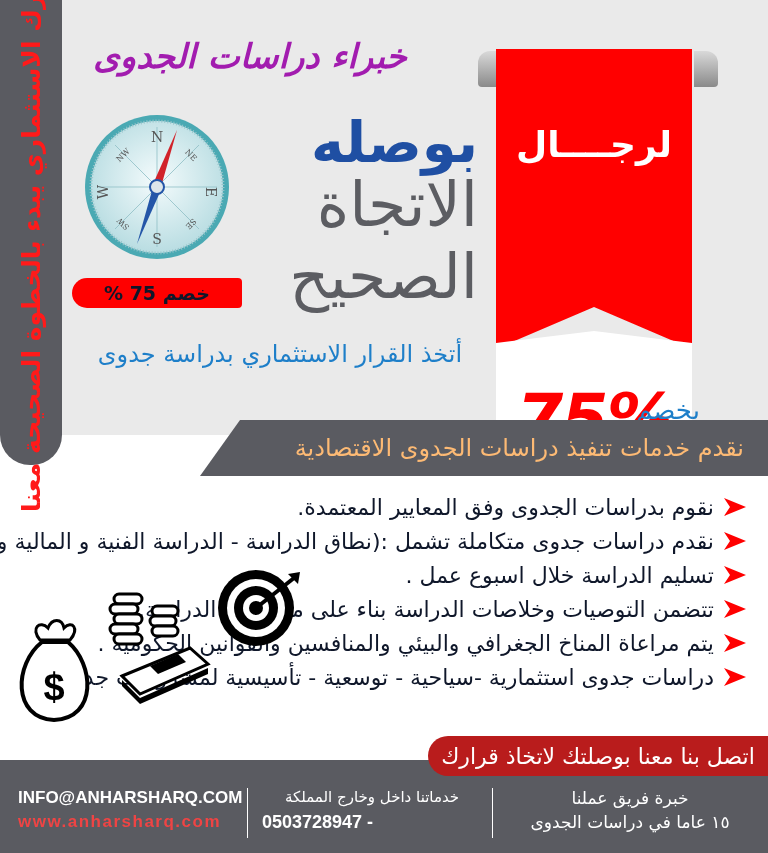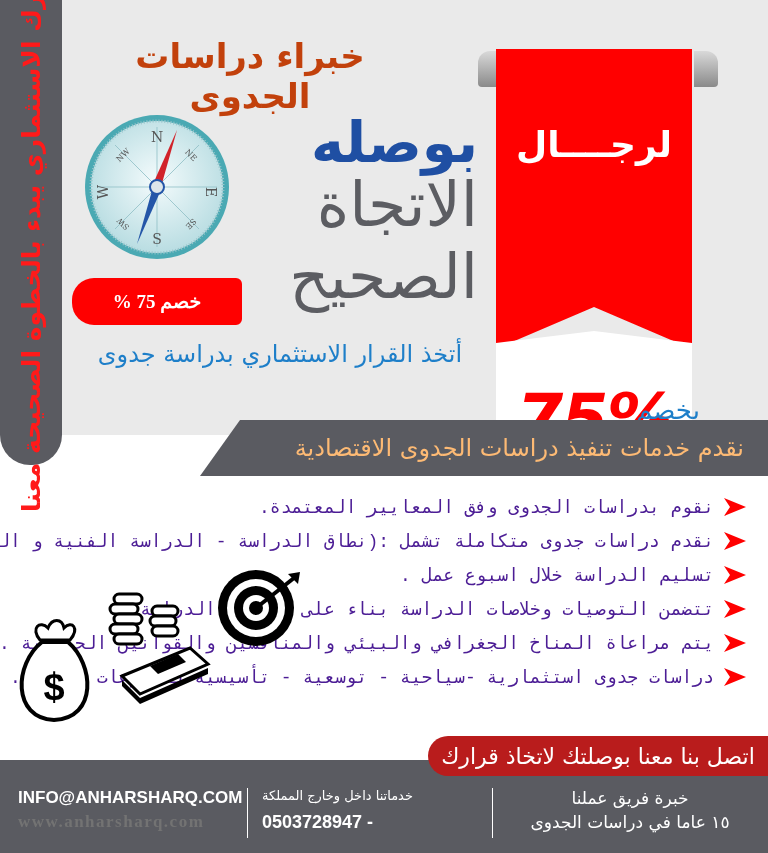--- a/index.html
+++ b/index.html
@@ -14,34 +14,34 @@
     display: flex; align-items: center; justify-content: center;
   }
   .side-bar-text {
     writing-mode: vertical-rl; transform: rotate(180deg);
     color: #ff1a1a; font-weight: bold; font-size: 25px; white-space: nowrap;
     direction: rtl; letter-spacing: -0.5px;
   }
 
   .headline {
     position: absolute; left: 70px; top: 36px; width: 360px; text-align: center;
-    color: #c2410c; font-weight: bold; font-size: 34px; direction: rtl;
+    color: #a21caf; font-weight: bold; font-size: 34px; direction: rtl; font-style: italic;
   }
 
   .compass { position: absolute; left: 82px; top: 112px; width: 150px; height: 150px; }
 
   .title-blue { position: absolute; right: 290px; top: 110px; color: #1f4fa3; font-size: 56px; font-weight: bold; direction: rtl; }
   .title-grey1 { position: absolute; right: 290px; top: 168px; color: #5c5d62; font-size: 62px; direction: rtl; }
   .title-grey2 { position: absolute; right: 290px; top: 240px; color: #5c5d62; font-size: 62px; direction: rtl; }
 
   .discount-pill {
-    position: absolute; left: 72px; top: 278px; width: 170px; height: 47px;
+    position: absolute; left: 72px; top: 278px; width: 170px; height: 30px;
     background: #ff0000; border-radius: 22px 6px 6px 22px;
-    color: #ffffff; font-size: 19px; font-weight: bold;
-    display: flex; align-items: center; justify-content: center; direction: rtl; font-family: Liberation Serif, serif;
+    color: #0f172a; font-size: 19px; font-weight: bold;
+    display: flex; align-items: center; justify-content: center; direction: rtl;
   }
 
   .subtitle {
     position: absolute; left: 75px; top: 340px; width: 410px; text-align: center;
     color: #1e7fc9; font-size: 24px; direction: rtl;
   }
 
   .ribbon-wrap { position: absolute; left: 478px; top: 38px; width: 248px; height: 385px; margin-top: 11px; }
   .ribbon-curl-l { position: absolute; left: 0; top: 2px; width: 24px; height: 36px;
     background: linear-gradient(180deg,#d9d9d9,#8a8a8a); border-radius: 12px 0 0 4px; }
@@ -60,38 +60,38 @@
   .services-banner {
     position: absolute; left: 200px; top: 420px; width: 568px; height: 56px; background: #5a5b61;
     clip-path: polygon(40px 0,100% 0,100% 100%,0 100%);
     display: flex; align-items: center; justify-content: flex-end; padding-right: 24px;
   }
   .services-banner-text { color: #fdba74; font-size: 24px; direction: rtl; }
 
   .features { position: absolute; right: 22px; top: 490px; width: 750px; }
   .feature { display: flex; flex-direction: row-reverse; align-items: center; height: 34px; }
   .feature-arrow { width: 22px; height: 18px; margin-left: 10px; flex-shrink: 0; }
-  .feature-text { color: #4c1d95; font-size: 18px; direction: rtl; white-space: nowrap; font-family: Liberation Mono, monospace; }
+  .feature-text { color: #0f172a; font-size: 22px; direction: rtl; white-space: nowrap; }
 
   .icons-area { position: absolute; left: 10px; top: 568px; width: 290px; height: 160px; }
 
   .cta-pill {
     position: absolute; left: 428px; top: 736px; width: 340px; height: 40px; background: #b91c1c;
     border-radius: 22px 0 0 22px; display: flex; align-items: center; justify-content: center;
     color: #ffffff; font-size: 22px; direction: rtl;
   }
   .footer { position: absolute; left: 0; top: 760px; width: 768px; height: 93px; background: #5a5b61; z-index: 0; }
   .cta-pill { z-index: 2; }
 
   .footer-col { position: absolute; top: 788px; z-index: 1; }
   .footer-email { left: 18px; color: #ffffff; font-family: "Liberation Sans", sans-serif; font-weight: bold; font-size: 17px; }
-  .footer-web { left: 18px; top: 812px; color: #737373; font-family: Liberation Serif, serif; font-weight: bold; font-size: 17px; letter-spacing: 1.5px; }
+  .footer-web { left: 18px; top: 812px; color: #ef4444; font-family: Liberation Sans, sans-serif; font-weight: bold; font-size: 17px; letter-spacing: 1.5px; }
   .footer-sep1 { left: 247px; top: 788px; width: 1px; height: 50px; background: #ffffff; }
   .footer-sep2 { left: 492px; top: 788px; width: 1px; height: 50px; background: #ffffff; }
-  .footer-mid1 { left: 262px; width: 220px; text-align: left; color: #ffffff; font-size: 13px; direction: rtl; }
+  .footer-mid1 { left: 262px; width: 220px; text-align: center; color: #ffffff; font-size: 15px; direction: rtl; }
   .footer-mid2 { left: 262px; top: 812px; color: #ffffff; font-family: "Liberation Sans", sans-serif; font-weight: bold; font-size: 18px; }
   .footer-right1 { left: 500px; width: 260px; text-align: center; color: #ffffff; font-size: 17px; direction: rtl; }
   .footer-right2 { left: 500px; top: 812px; width: 260px; text-align: center; color: #ffffff; font-size: 17px; direction: rtl; }
 </style>
 </head>
 <body>
 
 <div class="top-panel"></div>
 
 <div class="side-bar">

